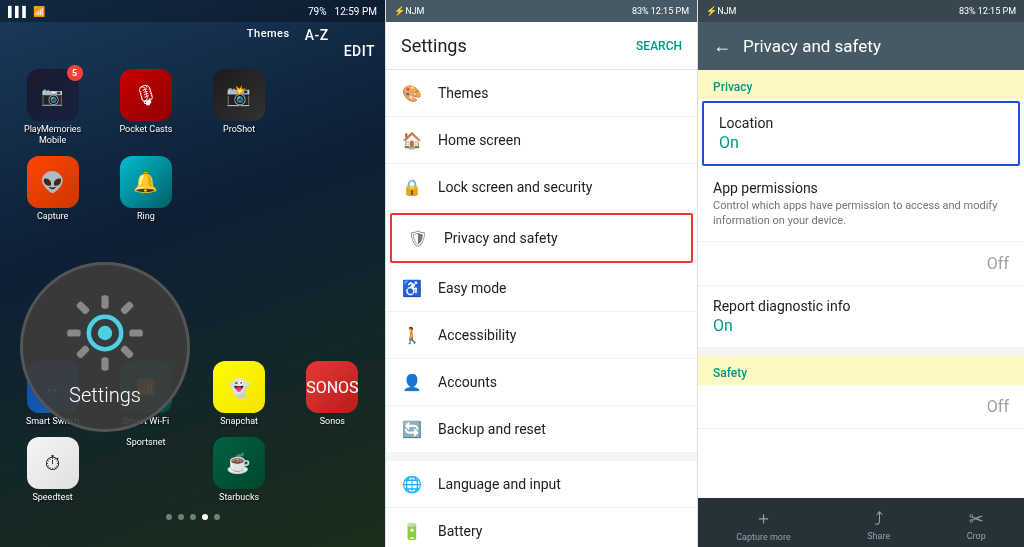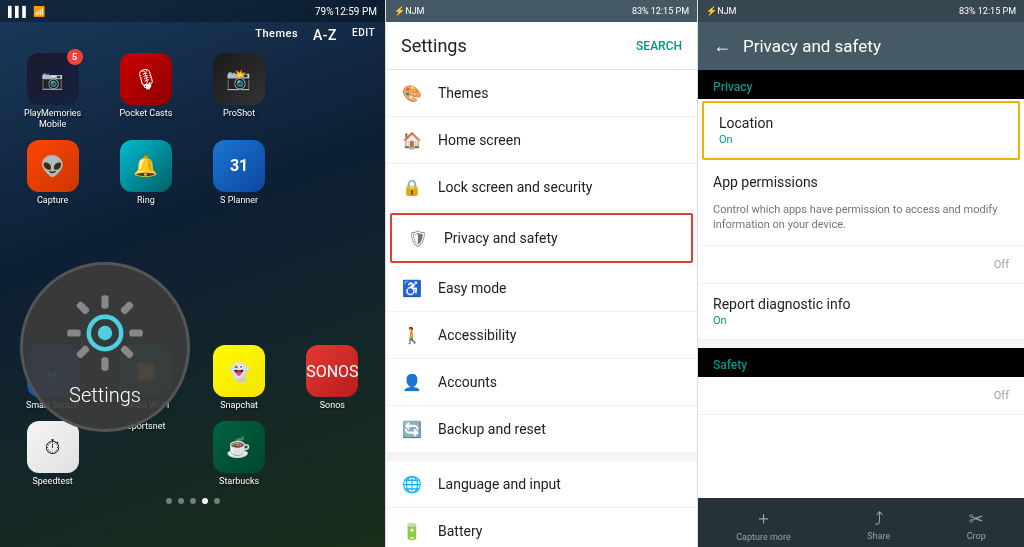--- a/index.html
+++ b/index.html
@@ -35,21 +35,21 @@
       display: flex;
       gap: 4px;
       align-items: center;
       font-size: 10px;
       color: white;
     }
 
     .status-right {
       display: flex;
       align-items: center;
-      gap: 1px;
+      gap: 8px;
       font-size: 10px;
       color: white;
     }
 
     .phone-top-bar {
       display: flex;
       justify-content: flex-end;
       padding: 5px 10px;
       gap: 15px;
     }
@@ -270,56 +270,56 @@
       flex: 1;
       background: white;
       overflow-y: auto;
     }
 
     .privacy-section-header {
       padding: 10px 15px 5px;
       font-size: 12px;
       color: #009688;
       font-weight: 500;
-      background: #000000;
+      background: #fef9c3;
     }
 
     .privacy-item {
       padding: 12px 15px;
       border-bottom: 1px solid #f0f0f0;
       cursor: pointer;
     }
 
     .privacy-item.highlighted {
-      border: 2px solid #eab308;
+      border: 2px solid #1d4ed8;
       margin: 2px 4px;
       border-radius: 2px;
     }
 
     .privacy-item-title {
       font-size: 14px;
       color: #212121;
       margin-bottom: 2px;
     }
 
     .privacy-item-subtitle {
-      font-size: 11px;
+      font-size: 16px;
       color: #009688;
     }
 
     .privacy-item-subtitle.off {
       color: #9e9e9e;
       text-align: right;
     }
 
     .privacy-item-desc {
       font-size: 11px;
       color: #757575;
       line-height: 1.4;
-      margin-top: 12px;
+      margin-top: 2px;
     }
 
     .privacy-section-divider {
       height: 8px;
       background: #f5f5f5;
     }
 
     
     .bottom-bar {
       background: #263238;
@@ -372,21 +372,21 @@
     </div>
     <div class="status-right">
       <span>79%</span>
       <span>12:59 PM</span>
     </div>
   </div>
 
   <div class="phone-top-bar">
     <span style="color:white;font-size:11px;">Themes</span>
     <span style="color:white;font-size:14px;">A-Z</span>
-    <span style="color:white;font-size:10px;">EDIT</span>
+    <span style="color:white;font-size:14px;margin-top:16px;">EDIT</span>
   </div>
 
   <div class="app-grid">
     <div class="app-item">
       <div class="app-icon icon-playmem" style="position:relative;">
         <span style="color:#fff;font-size:18px;">📷</span>
         <span class="badge">5</span>
       </div>
       <span class="app-label">PlayMemories Mobile</span>
     </div>
@@ -409,26 +409,20 @@
       <div class="app-icon icon-reddit">
         <span style="color:#fff;font-size:20px;">👽</span>
       </div>
       <span class="app-label">Capture</span>
     </div>
     <div class="app-item">
       <div class="app-icon icon-ring">
         <span style="color:#fff;font-size:20px;">🔔</span>
       </div>
       <span class="app-label">Ring</span>
-    </div>
-    <div class="app-item">
-      <div class="app-icon icon-splanner">
-        <span style="color:#fff;font-size:16px;font-weight:bold;">31</span>
-      </div>
-      <span class="app-label">S Planner</span>
     </div>
     <div class="app-item"></div>
   </div>
 
   <div class="settings-overlay">
     <svg class="settings-gear" viewBox="0 0 100 100">
       <circle cx="50" cy="50" r="18" fill="none" stroke="#4dd0e1" stroke-width="5"></circle>
       <circle cx="50" cy="50" r="8" fill="#4dd0e1"></circle>
       <g fill="#888">
         <rect x="46" y="8" width="8" height="15" rx="3"></rect>

